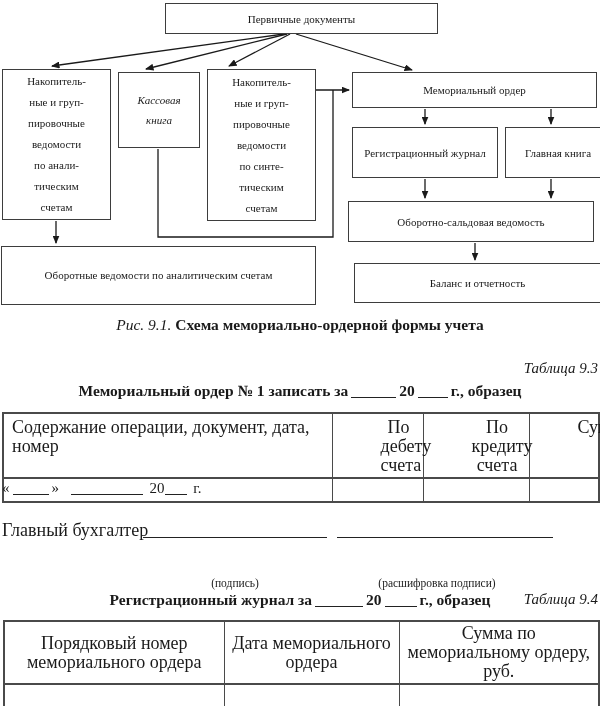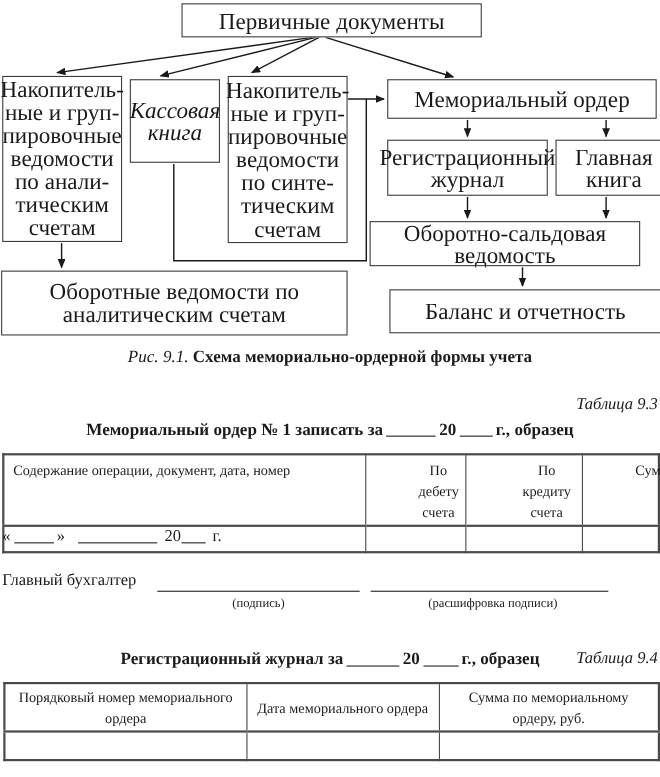--- a/index.html
+++ b/index.html
@@ -7,46 +7,46 @@
     position:relative; width:600px; height:706px; background:#ffffff;
     font-family:"Liberation Serif","DejaVu Serif",serif; color:#1a1a1a;
     overflow:hidden;
   }
   
   #flow-svg { position:absolute; left:0; top:0; pointer-events:none; }
   .fbox {
     position:absolute; box-sizing:border-box; background:#fff;
     border:1.5px solid #3d3d3d; display:flex; flex-direction:column;
     align-items:center; justify-content:center; text-align:center;
-    font-size:21px; line-height:20px;
+    font-size:11px; line-height:20px;
   }
   .fbox .wrapline { display:block; }
   
   .caption { position:absolute; left:0; width:600px; text-align:center; font-size:15.5px; }
   .caption .cap-prefix { font-style:italic; }
   .caption .cap-text { font-weight:bold; }
   .tbl-tag { position:absolute; right:2px; font-style:italic; font-size:15px; }
   .tbl-title { position:absolute; left:0; width:600px; text-align:center; font-weight:bold; font-size:15.5px; }
   .blank { display:inline-block; border-bottom:1.5px solid #222; height:11px; margin:0 3px; vertical-align:-2px; }
   
   table.form { position:absolute; border-collapse:collapse; table-layout:fixed; border:2px solid #4a4a4a; background:#fff; }
-  table.form th, table.form td { border:1.5px solid #4a4a4a; font-weight:normal; font-size:13px; line-height:19px; padding:2px 6px; }
+  table.form th, table.form td { border:1.5px solid #4a4a4a; font-weight:normal; font-size:18px; line-height:19px; padding:2px 6px; }
   table.form thead th { border-bottom:2px solid #4a4a4a; }
   #table93 th { vertical-align:top; text-align:center; padding-top:4px;padding-left:48px; }
   #table93 th.col-content { text-align:left; padding-left:8px; }
   #table93 thead tr { height:47px; }
   #table93 tbody tr { height:24px; }
   #table94 th { vertical-align:middle; text-align:center; }
   #table94 thead tr { height:44px; }
   #table94 tbody tr { height:26px; }
   
   .dateline { position:absolute; left:2px; font-size:15px; }
-  .acct-label { position:absolute; left:2px; font-size:15px; }
+  .acct-label { position:absolute; left:2px; font-size:18px; }
   .sig-underline { position:absolute; border-bottom:1.5px solid #222; height:0; }
-  .sig-hint { position:absolute; font-size:11.5px; text-align:center; color:#222; }
+  .sig-hint { position:absolute; font-size:11.5px; text-align:center; color:#222;margin-top:34px; }
 </style>
 </head>
 <body>
 
 <div id="page">
 
   <svg id="flow-svg" width="600" height="310" viewBox="0 0 600 310">
     <defs>
       <marker id="ah" markerWidth="9" markerHeight="7" refX="7.5" refY="3.5" orient="auto" markerUnits="userSpaceOnUse">
         <path d="M0,0 L8.5,3.5 L0,7 Z" fill="#1a1a1a"></path>
@@ -101,21 +101,21 @@
   </div>
 
   <div class="fbox" style="left:352px; top:127px; width:146px; height:51px; padding:0 6px;">
     <span>Регистрационный журнал</span>
   </div>
 
   <div class="fbox" style="left:505px; top:127px; width:106px; height:51px; padding:0 10px;">
     <span>Главная книга</span>
   </div>
 
-  <div class="fbox" style="left:336px; top:201px; width:246px; height:41px;align-items:center;">
+  <div class="fbox" style="left:348px; top:201px; width:246px; height:41px;align-items:center;">
     <span>Оборотно-сальдовая ведомость</span>
   </div>
 
   <div class="fbox" style="left:354px; top:263px; width:247px; height:40px;">
     <span>Баланс и отчетность</span>
   </div>
 
   <div class="fbox" style="left:1px; top:246px; width:315px; height:59px; padding:0 14px; line-height:21px;">
     <span>Оборотные ведомости по аналитическим счетам</span>
   </div>
@@ -160,21 +160,21 @@
     <span>«</span><span class="blank" style="width:36px;"></span><span>»</span>
     <span class="blank" style="width:72px; margin-left:8px;"></span>
     <span>20</span><span class="blank" style="width:22px; margin-left:0;"></span>
     <span>г.</span>
   </div>
 
   <div class="acct-label" style="top:520px;">Главный бухгалтер</div>
   <div class="sig-underline" style="left:143px; top:537px; width:184px;"></div>
   <div class="sig-underline" style="left:337px; top:537px; width:216px;"></div>
   <div class="sig-hint" style="left:143px; top:543px; width:184px;">(подпись)</div>
-  <div class="sig-hint" style="left:340px; top:543px; width:216px;font-family:Liberation Serif, serif;">(расшифровка подписи)</div>
+  <div class="sig-hint" style="left:329px; top:543px; width:216px;font-family:Liberation Serif, serif;">(расшифровка подписи)</div>
 
   <div class="tbl-tag" style="top:591px;text-align:right;">Таблица 9.4</div>
 
   <div class="tbl-title" style="top:591px;">
     <span>Регистрационный журнал за</span><span class="blank" style="width:48px;"></span><span>20</span><span class="blank" style="width:32px;"></span><span>г., образец</span>
   </div>
 
   <table id="table94" class="form" style="left:3px; top:620px; width:595px;">
     <colgroup>
         <col style="width:220px;">

